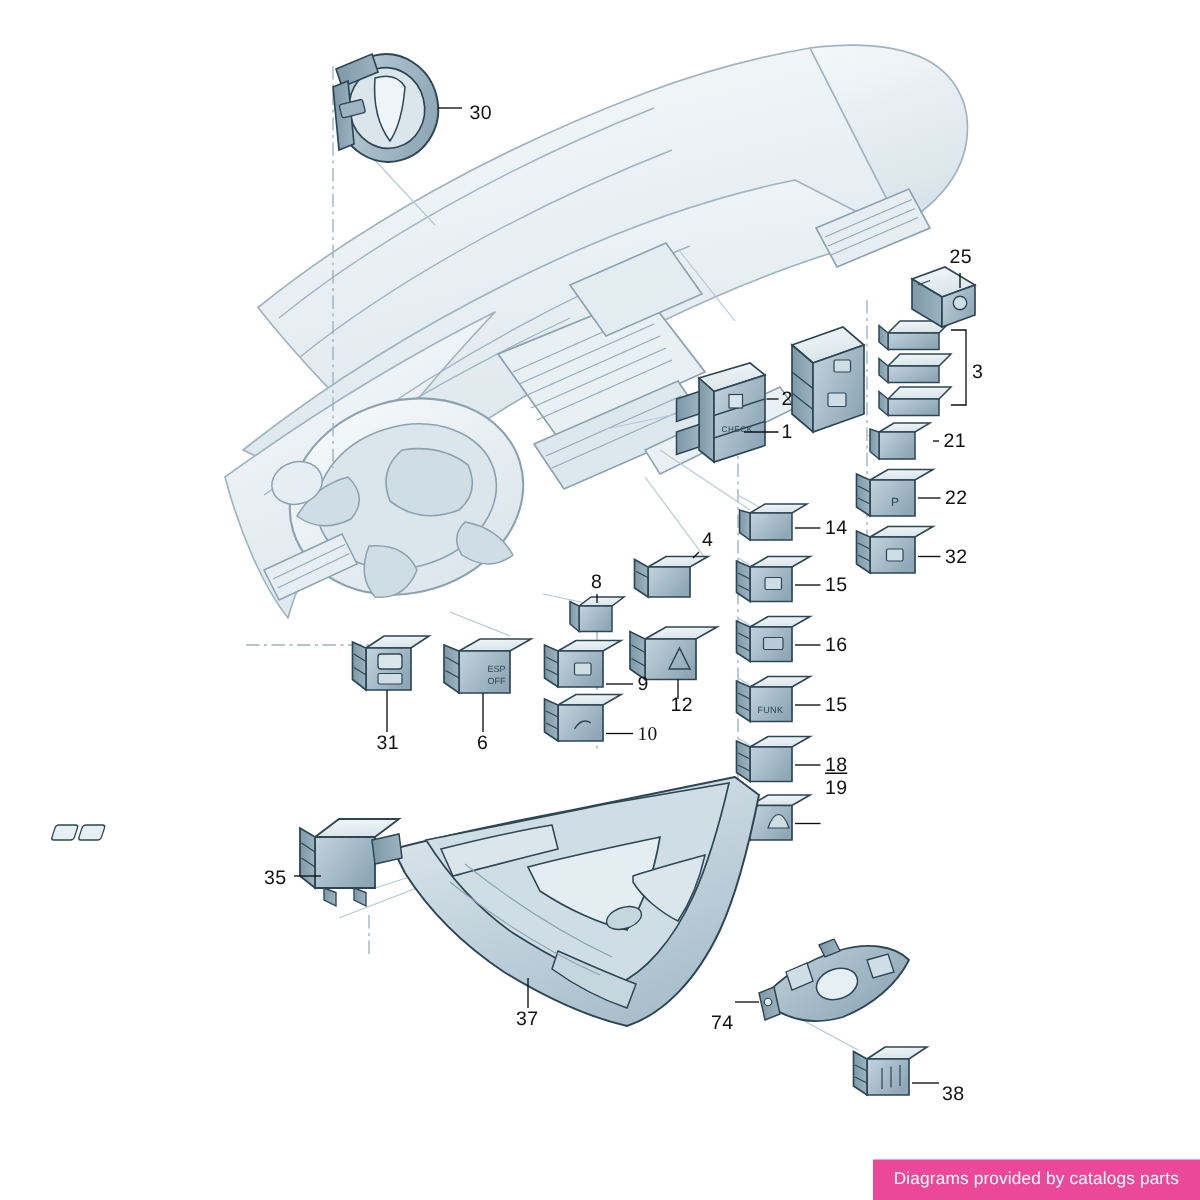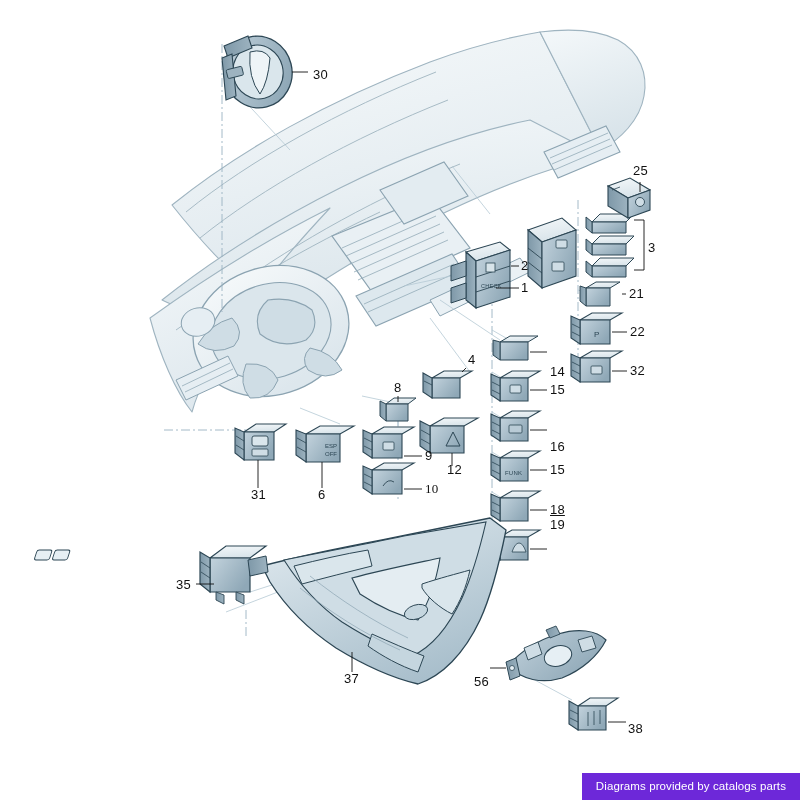--- a/index.html
+++ b/index.html
@@ -2,21 +2,21 @@
 <html><head>
 <meta charset="utf-8">
 <title>Parts Diagram</title>
 <style>
   html,body{margin:0;padding:0;background:#ffffff;}
   body{width:800px;height:800px;font-family:"Liberation Sans",sans-serif;overflow:hidden;}
   #stage{position:relative;width:800px;height:800px;background:#fff;}
   #stage svg{position:absolute;left:0;top:0;}
   .lbl{position:absolute;font-family:"Liberation Sans",sans-serif;font-size:13px;color:#111;
        letter-spacing:.2px;line-height:1;white-space:nowrap;}
-  #watermark{position:absolute;right:0;bottom:0;background:#6d28d9;color:#fff;
+  #watermark{position:absolute;right:0;bottom:0;background:#ec4899;color:#fff;
        font-family:"Liberation Sans",sans-serif;font-size:11.5px;
        padding:7px 14px 8px 14px;letter-spacing:.1px;}
 </style>
 </head>
 <body>
 
 <div id="stage">
 
 <svg width="800" height="800" viewBox="0 0 800 800">
   <defs>
@@ -456,33 +456,33 @@
 </svg>
 
 <div class="lbl" style="left:313px;top:68px;">30</div>
 <div class="lbl" style="left:633px;top:164px;">25</div>
 <div class="lbl" style="left:648px;top:241px;">3</div>
 <div class="lbl" style="left:521px;top:259px;">2</div>
 <div class="lbl" style="left:521px;top:281px;">1</div>
 <div class="lbl" style="left:629px;top:287px;">21</div>
 <div class="lbl" style="left:630px;top:325px;">22</div>
 <div class="lbl" style="left:630px;top:364px;">32</div>
-<div class="lbl" style="left:550px;top:345px;margin-top:20px;">14</div>
+<div class="lbl" style="left:550px;top:345px;">14</div>
 <div class="lbl" style="left:550px;top:383px;">15</div>
-<div class="lbl" style="left:550px;top:423px;margin-top:17px;">16</div>
+<div class="lbl" style="left:550px;top:423px;">16</div>
 <div class="lbl" style="left:550px;top:463px;">15</div>
 <div class="lbl" style="left:550px;top:503px;text-decoration:underline;">18</div>
 <div class="lbl" style="left:550px;top:518px;">19</div>
 <div class="lbl" style="left:468px;top:353px;">4</div>
 <div class="lbl" style="left:447px;top:463px;">12</div>
 <div class="lbl" style="left:394px;top:381px;">8</div>
 <div class="lbl" style="left:425px;top:449px;">9</div>
 <div class="lbl" style="left:425px;top:482px;font-family:Liberation Serif, serif;">10</div>
 <div class="lbl" style="left:318px;top:488px;">6</div>
 <div class="lbl" style="left:251px;top:488px;">31</div>
 <div class="lbl" style="left:176px;top:578px;">35</div>
 <div class="lbl" style="left:344px;top:672px;">37</div>
-<div class="lbl" style="left:474px;top:675px;">56</div>
+<div class="lbl" style="left:474px;top:675px;">74</div>
 <div class="lbl" style="left:628px;top:722px;">38</div>
 
 <div id="watermark">Diagrams provided by catalogs parts</div>
 
 </div>
 
 </body></html>

